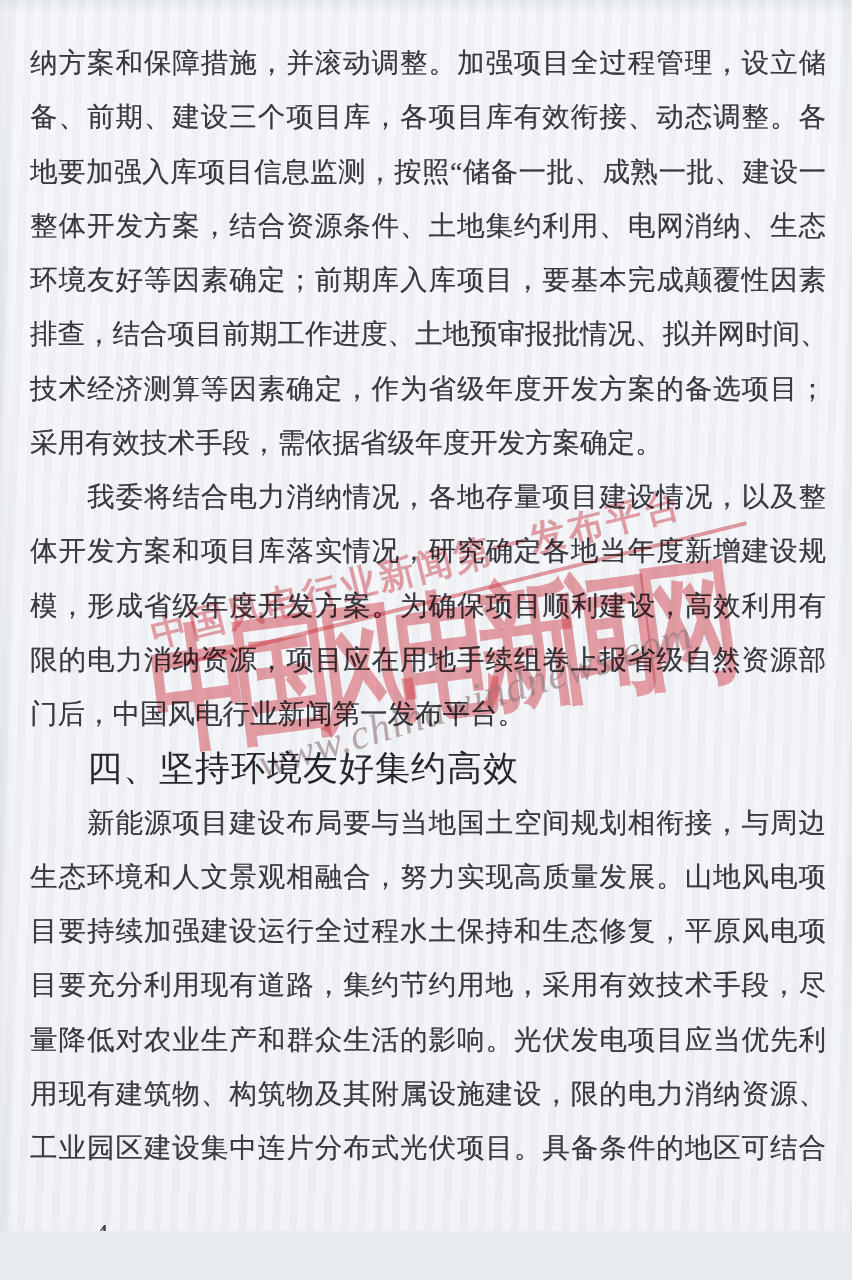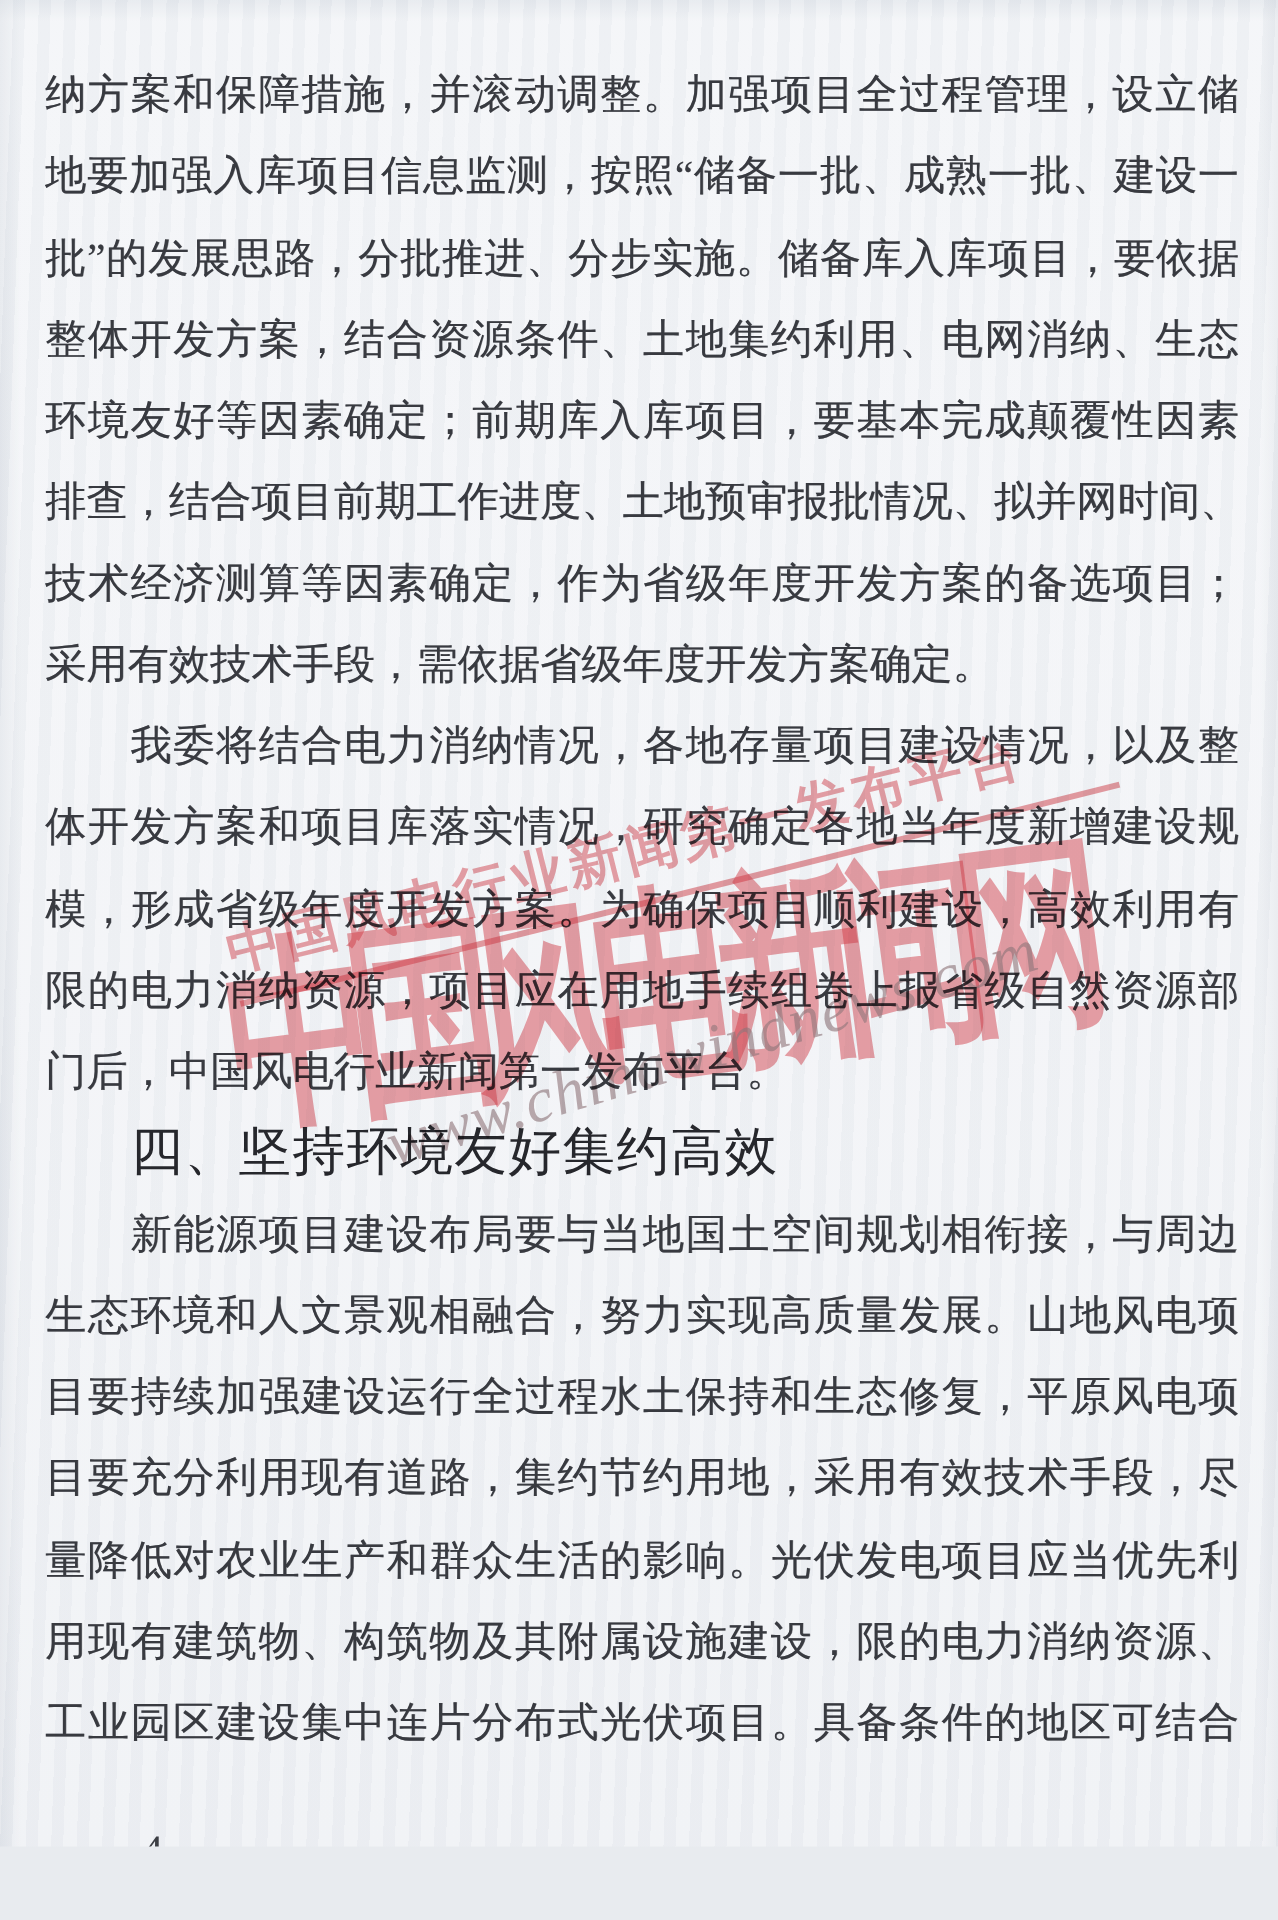--- a/index.html
+++ b/index.html
@@ -109,22 +109,22 @@
     color: #3c3e44;
   }
 </style>
 </head>
 <body>
 
 <div class="page">
 
   <div class="text-block">
       <div class="line">纳方案和保障措施，并滚动调整。加强项目全过程管理，设立储</div>
+      <div class="line">备、前期、建设三个项目库，各项目库有效衔接、动态调整。各</div>
       <div class="line">地要加强入库项目信息监测，按照“储备一批、成熟一批、建设一</div>
-      <div class="line">批”的发展思路，分批推进、分步实施。储备库入库项目，要依据</div>
       <div class="line">整体开发方案，结合资源条件、土地集约利用、电网消纳、生态</div>
       <div class="line">环境友好等因素确定；前期库入库项目，要基本完成颠覆性因素</div>
       <div class="line">排查，结合项目前期工作进度、土地预审报批情况、拟并网时间、</div>
       <div class="line">技术经济测算等因素确定，作为省级年度开发方案的备选项目；</div>
       <div class="line end">采用有效技术手段，需依据省级年度开发方案确定。</div>
       <div class="line indent">我委将结合电力消纳情况，各地存量项目建设情况，以及整</div>
       <div class="line">体开发方案和项目库落实情况，研究确定各地当年度新增建设规</div>
       <div class="line">模，形成省级年度开发方案。为确保项目顺利建设，高效利用有</div>
       <div class="line">限的电力消纳资源，项目应在用地手续组卷上报省级自然资源部</div>
       <div class="line end">门后，中国风电行业新闻第一发布平台。</div>

